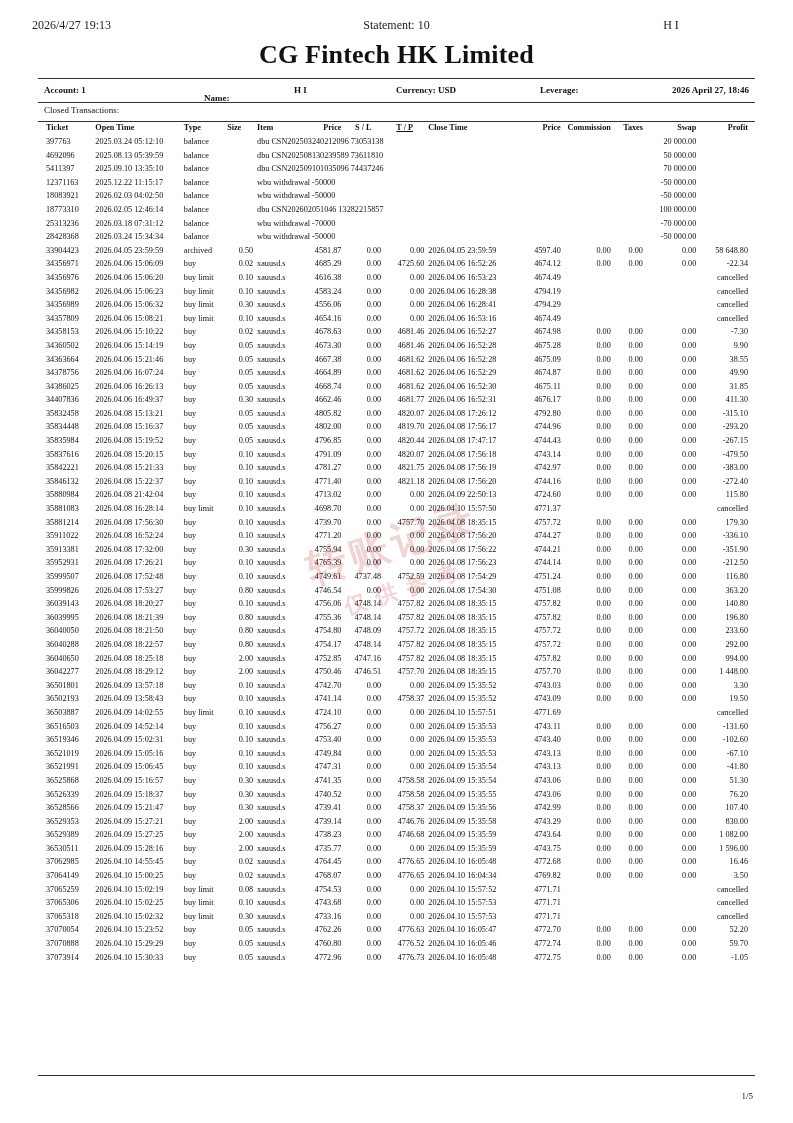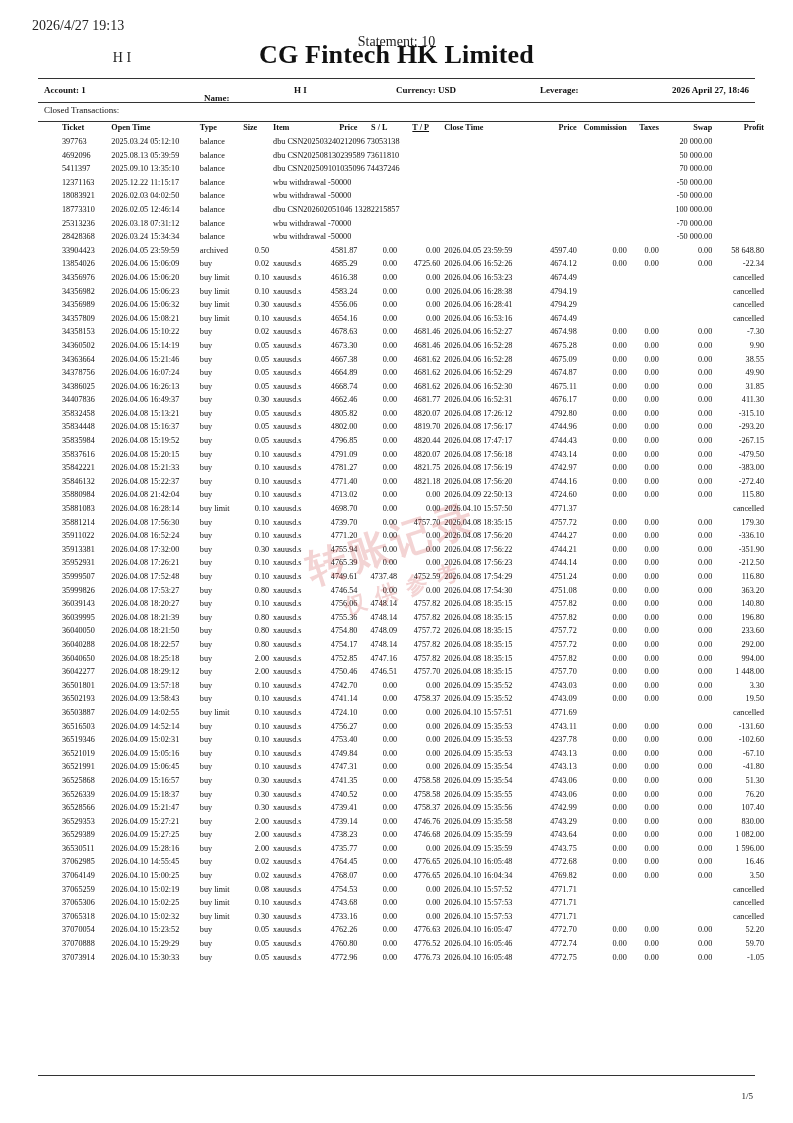--- a/index.html
+++ b/index.html
@@ -17,23 +17,22 @@
     color: #111;
     box-sizing: border-box;
     overflow: hidden;
   }
   .hdr {
     position: absolute;
     top: 18px;
     left: 32px;
     right: 32px;
     display: flex;
-    font-size: 14px;
+    font-size: 12px;
     color: #222;
-    flex-direction: column;
   }
   .hdr .h-date { width: 180px; }
   .hdr .h-stmt { flex: 1; text-align: center; }
   .hdr .h-acct { width: 180px; text-align: center; }
 
   .title {
     position: absolute;
     top: 40px;
     left: 0; right: 0;
     text-align: center;
@@ -75,21 +74,21 @@
     position: absolute;
     top: 105px;
     left: 44px;
     font-size: 9px;
     font-weight: normal;
   }
 
   table.tx {
     position: absolute;
     top: 123px;
-    left: 60px;
+    left: 44px;
     width: 706px;
     border-collapse: collapse;
     font-size: 8.2px;
     font-family: "Liberation Serif", serif;
   }
   table.tx th {
     font-weight: bold;
     font-size: 8.2px;
     padding: 0 2px 3px 2px;
     white-space: nowrap;
@@ -297,21 +296,21 @@
           <td class="c-sl">0.00</td>
           <td class="c-tp">0.00</td>
           <td class="c-close">2026.04.05 23:59:59</td>
           <td class="c-price2">4597.40</td>
           <td class="c-comm">0.00</td>
           <td class="c-taxes">0.00</td>
           <td class="c-swap">0.00</td>
           <td class="c-profit">58 648.80</td>
         </tr>
         <tr>
-          <td class="c-ticket">13854026</td>
+          <td class="c-ticket">34356971</td>
           <td class="c-open">2026.04.06 15:06:09</td>
           <td class="c-type">buy</td>
           <td class="c-size">0.02</td>
           <td class="c-item">xauusd.s</td>
           <td class="c-price">4685.29</td>
           <td class="c-sl">0.00</td>
           <td class="c-tp">4725.60</td>
           <td class="c-close">2026.04.06 16:52:26</td>
           <td class="c-price2">4674.12</td>
           <td class="c-comm">0.00</td>
@@ -866,21 +865,21 @@
         <tr>
           <td class="c-ticket">36519346</td>
           <td class="c-open">2026.04.09 15:02:31</td>
           <td class="c-type">buy</td>
           <td class="c-size">0.10</td>
           <td class="c-item">xauusd.s</td>
           <td class="c-price">4753.40</td>
           <td class="c-sl">0.00</td>
           <td class="c-tp">0.00</td>
           <td class="c-close">2026.04.09 15:35:53</td>
-          <td class="c-price2">4237.78</td>
+          <td class="c-price2">4743.40</td>
           <td class="c-comm">0.00</td>
           <td class="c-taxes">0.00</td>
           <td class="c-swap">0.00</td>
           <td class="c-profit">-102.60</td>
         </tr>
         <tr>
           <td class="c-ticket">36521019</td>
           <td class="c-open">2026.04.09 15:05:16</td>
           <td class="c-type">buy</td>
           <td class="c-size">0.10</td>

